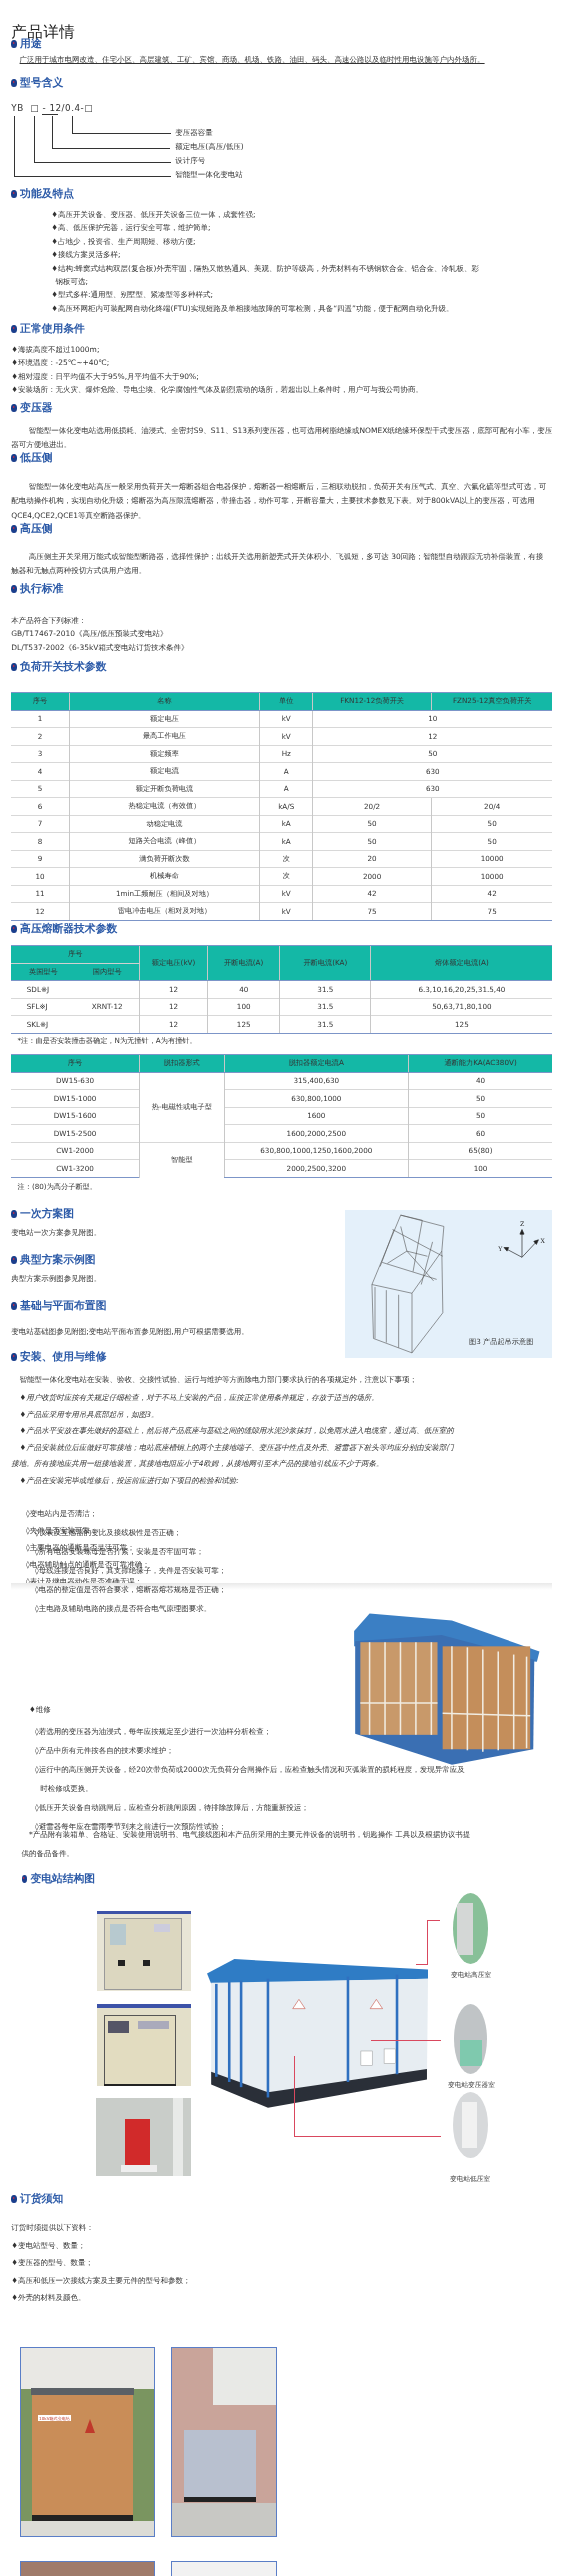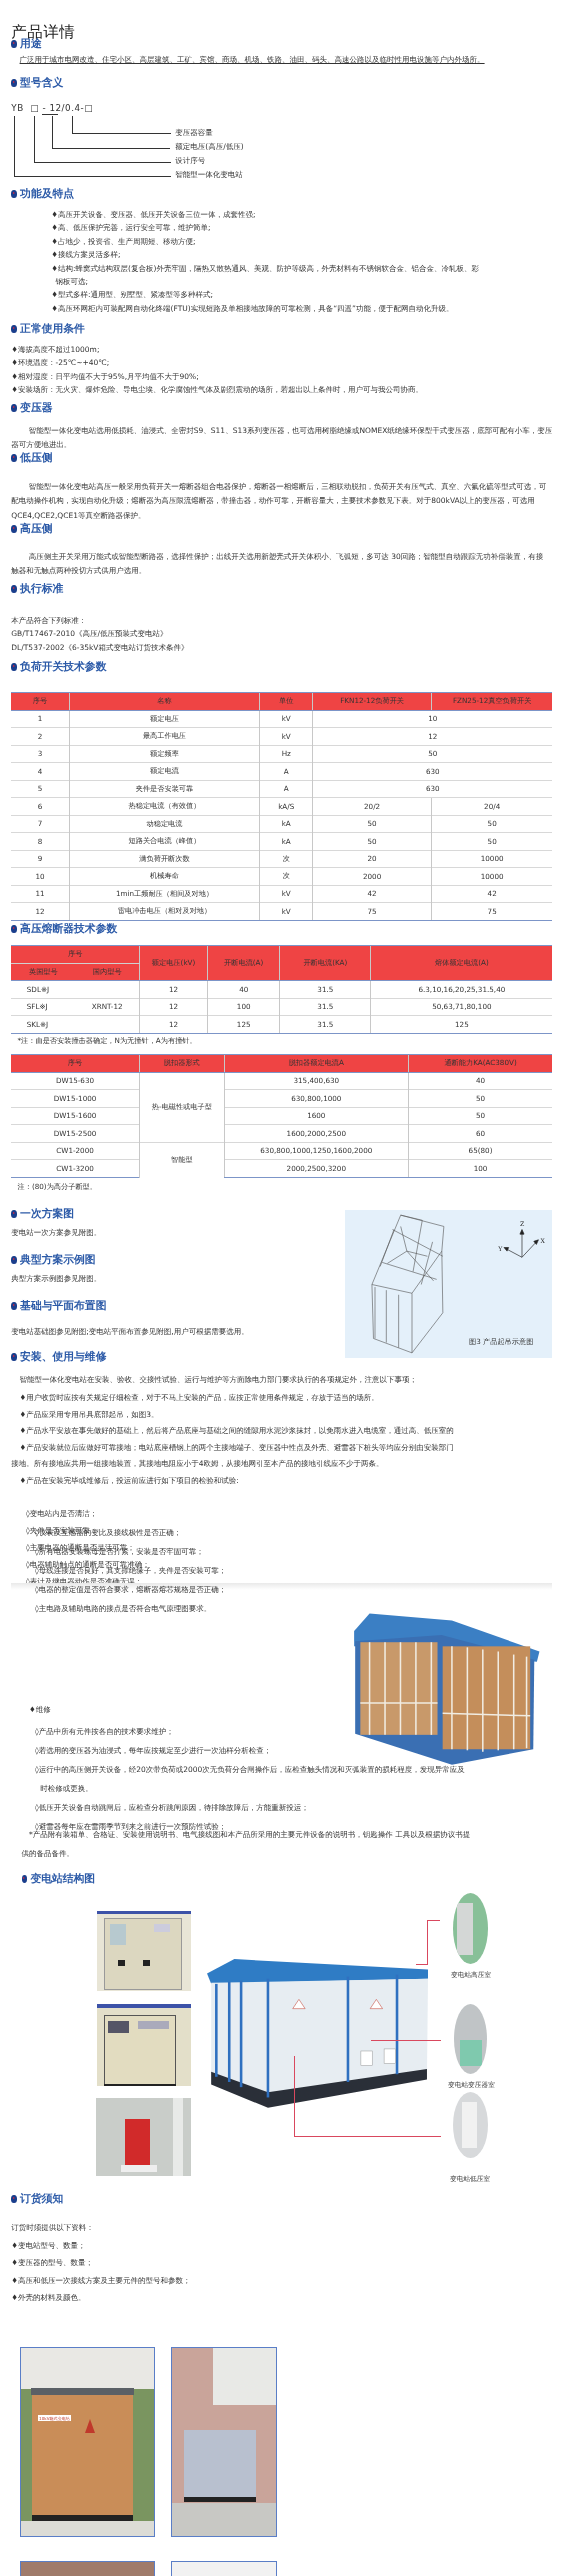--- a/index.html
+++ b/index.html
@@ -10,21 +10,21 @@
   .sec-head { left: 11.3px; display: flex; align-items: center; font-size: 10.8px; font-weight: bold; color: #2d5ba8; }
   .sec-head .dot { width: 5.7px; height: 7.7px; border-radius: 50%; background: #1a3e8c; position: relative; margin-right: 3.1px; }
   .sec-head .dot::after { content: ""; position: absolute; left: 1.5px; top: 2.1px; border-left: 2.6px solid #e0213a; border-top: 1.8px solid transparent; border-bottom: 1.8px solid transparent; }
   .para { font-size: 7.5px; line-height: 14.4px; color: #333; }
   .bullet { font-size: 7.5px; color: #333; line-height: 13.4px; }
   .model-diagram { left: 11.3px; top: 103px; width: 247px; height: 82px; }
   .model-code { position: absolute; left: 0; top: 0; font-size: 8.8px; color: #333; white-space: pre; letter-spacing: 0.5px; }
   .md-line { position: absolute; background: #333; }
   .md-label { position: absolute; font-size: 7.5px; color: #333; }
   table.spec { position: absolute; border-collapse: collapse; font-size: 7.2px; color: #333; }
-  table.spec th { background: #ef4444; font-weight: normal; height: 17.5px; border-left: 0.5px solid #c8c8c8; text-align: center; }
+  table.spec th { background: #14b8a6; font-weight: normal; height: 17.5px; border-left: 0.5px solid #c8c8c8; text-align: center; }
   table.spec td { height: 17.5px; text-align: center; border-left: 0.5px solid #c8c8c8; border-top: 1px solid #d8d8d8; }
   table.spec th:first-child, table.spec td:first-child { border-left: none; }
   table.spec thead tr:first-child th { border-top: 1.5px solid #7c95c8; }
   table.spec thead tr:last-child th { border-bottom: 1.5px solid #7c95c8; }
   table.spec tbody tr:last-child td { border-bottom: 1.5px solid #7c95c8; }
   .note { font-size: 7.2px; color: #333; }
   .fig-box { left: 345px; top: 1210px; width: 207px; height: 148px; background: #e4f0fa; }
   .photo { position: absolute; overflow: hidden; }
   .photo-frame { border: 0.5px solid #5a7ec7; }
   .circle { position: absolute; border-radius: 50%; overflow: hidden; }
@@ -159,21 +159,21 @@
         <td colspan="2">50</td>
       </tr>
     <tr>
         <td>4</td>
         <td>额定电流</td>
         <td>A</td>
         <td colspan="2">630</td>
       </tr>
     <tr>
         <td>5</td>
-        <td>夹件是否安装可靠</td>
+        <td>额定开断负荷电流</td>
         <td>A</td>
         <td colspan="2">630</td>
       </tr>
     <tr>
         <td>6</td>
         <td>热稳定电流（有效值）</td>
         <td>kA/S</td>
         <td>20/2</td>
         <td>20/4</td>
       </tr>
@@ -372,21 +372,21 @@
     <text x="298" y="80" font-size="12" fill="#222" font-family="DejaVu Serif, serif">Y</text>
   </svg>
   <div class="abs" style="left:124px;top:127px;font-size:7.2px;color:#333">图3 产品起吊示意图</div>
 </div>
 
 <div class="abs sec-head" style="top:1350px">
     <span class="dot"></span>
     <span>安装、使用与维修</span>
   </div>
 <div class="abs para" style="left:19.6px;top:1373px">智能型一体化变电站在安装、验收、交接性试验、运行与维护等方面除电力部门要求执行的各项规定外，注意以下事项；</div>
-<div class="abs" style="left:11.3px;top:1390px;width:541px;">
+<div class="abs" style="left:11.3px;top:1390px;width:541px;font-style:italic;">
   <div class="bullet" style="line-height:16.5px;padding-left:8.2px">♦用户收货时应按有关规定仔细检查，对于不马上安装的产品，应按正常使用条件规定，存放于适当的场所。</div>
   <div class="bullet" style="line-height:16.5px;padding-left:8.2px">♦产品应采用专用吊具底部起吊，如图3。</div>
   <div class="bullet" style="line-height:16.5px;padding-left:8.2px">♦产品水平安放在事先做好的基础上，然后将产品底座与基础之间的缝隙用水泥沙浆抹封，以免雨水进入电缆室，通过高、低压室的</div>
   <div class="bullet" style="line-height:16.5px;padding-left:8.2px">♦产品安装就位后应做好可靠接地；电站底座槽钢上的两个主接地端子、变压器中性点及外壳、避雷器下桩头等均应分别由安装部门</div>
   <div class="bullet" style="line-height:16.5px">接地。所有接地应共用一组接地装置，其接地电阻应小于4欧姆，从接地网引至本产品的接地引线应不少于两条。</div>
   <div class="bullet" style="line-height:16.5px;padding-left:8.2px">♦产品在安装完毕或维修后，投运前应进行如下项目的检验和试验:</div>
 </div>
 <div class="abs" style="left:26px;top:1505px;">
   <div class="bullet" style="line-height:17px">◊变电站内是否清洁；</div>
   <div class="bullet" style="line-height:17px">◊夹件是否安装可靠；</div>
@@ -398,22 +398,22 @@
 
 <div class="abs" style="left:35px;top:1523px;">
   <div class="bullet" style="line-height:19px">◊仪表及互感器的变比及接线极性是否正确；</div>
   <div class="bullet" style="line-height:19px">◊所有电器安装螺母是否拧紧，安装是否牢固可靠；</div>
   <div class="bullet" style="line-height:19px">◊母线连接是否良好，其支撑绝缘子，夹件是否安装可靠；</div>
   <div class="bullet" style="line-height:19px">◊电器的整定值是否符合要求，熔断器熔芯规格是否正确；</div>
   <div class="bullet" style="line-height:19px">◊主电路及辅助电路的接点是否符合电气原理图要求。</div>
 </div>
 <div class="abs bullet" style="left:29px;top:1703px">♦维修</div>
 <div class="abs" style="left:35px;top:1722px;width:515px;">
+  <div class="bullet" style="line-height:19px">◊若选用的变压器为油浸式，每年应按规定至少进行一次油样分析检查；</div>
   <div class="bullet" style="line-height:19px">◊产品中所有元件按各自的技术要求维护；</div>
-  <div class="bullet" style="line-height:19px">◊若选用的变压器为油浸式，每年应按规定至少进行一次油样分析检查；</div>
   <div class="bullet" style="line-height:19px">◊运行中的高压侧开关设备，经20次带负荷或2000次无负荷分合闸操作后，应检查触头情况和灭弧装置的损耗程度，发现异常应及</div>
   <div class="bullet" style="line-height:19px;padding-left:5.2px">时检修或更换。</div>
   <div class="bullet" style="line-height:19px">◊低压开关设备自动跳闸后，应检查分析跳闸原因，待排除故障后，方能重新投运；</div>
   <div class="bullet" style="line-height:19px">◊避雷器每年应在雷雨季节到来之前进行一次预防性试验；</div>
 </div>
 <div class="abs bullet" style="left:29px;top:1825px;line-height:19px">*产品附有装箱单、合格证、安装使用说明书、电气接线图和本产品所采用的主要元件设备的说明书，钥匙操作 工具以及根据协议书提</div>
 <div class="abs bullet" style="left:21.6px;top:1844px;line-height:19px">供的备品备件。</div>
 
 <div class="photo" style="left:349px;top:1610px;width:193px;height:155px;">
   <svg width="193" height="155" viewBox="0 0 375 300">

